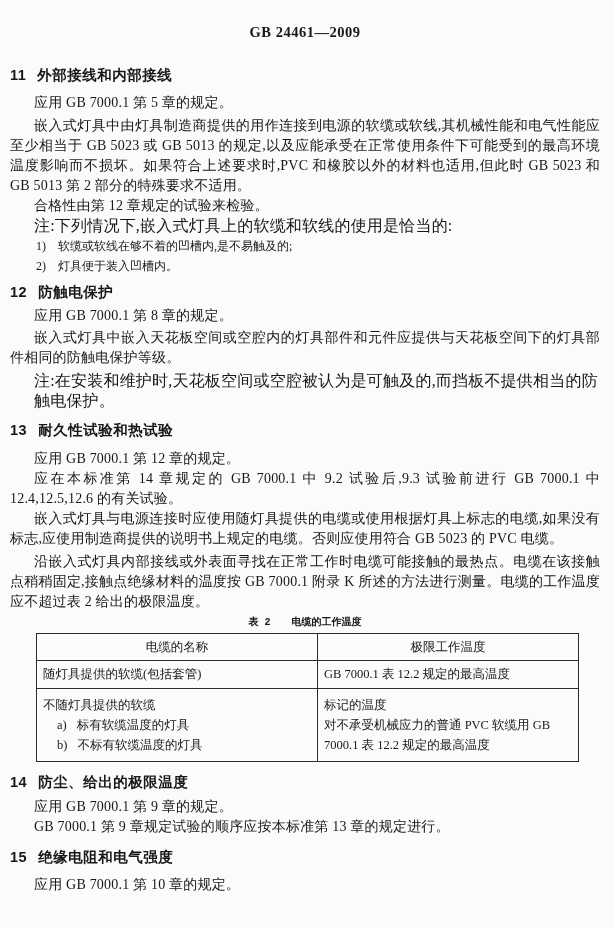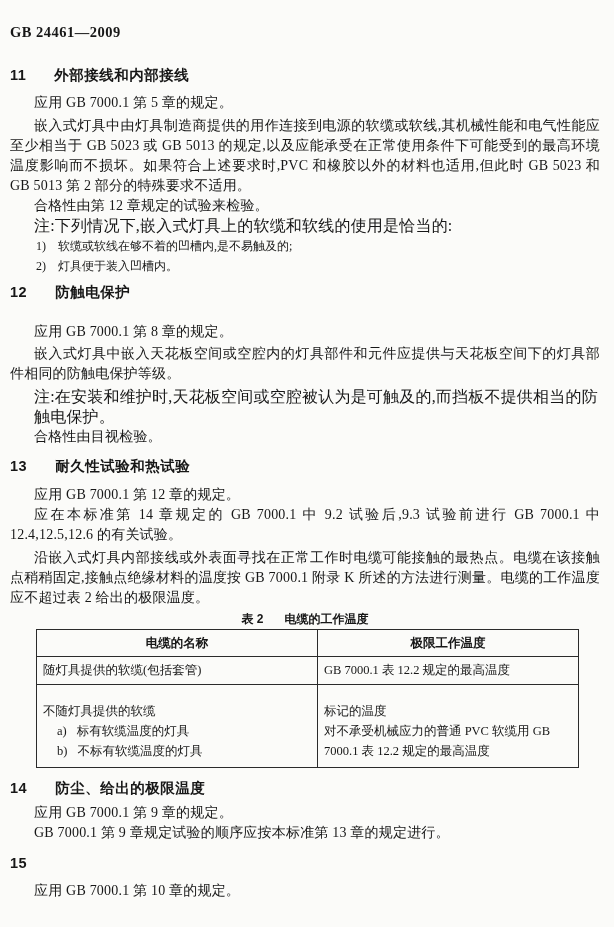--- a/index.html
+++ b/index.html
@@ -11,29 +11,29 @@
     font-size:14px;
   }
   .page {
     box-sizing:border-box;
     width:614px; height:927px;
     padding:24px 14px 0 10px;
     overflow:hidden;
     position:relative;
   }
   .hdr {
-    text-align:left;
+    text-align:center;
     font-weight:700;
     font-size:14.5px;
     line-height:16px;
     letter-spacing:0.5px;
   }
   h2.sec {
     display:flex;
-    gap:28px;
+    gap:11px;
     margin:0;
     font-family:"Liberation Sans","DejaVu Sans",sans-serif;
     font-size:14.5px;
     font-weight:700;
     line-height:20px;
     letter-spacing:0.5px;
   }
   p.body {
     margin:0;
     line-height:20px;
@@ -51,48 +51,48 @@
     display:flex;
     gap:12px;
     margin-left:26px;
     font-size:12px;
     line-height:20px;
   }
   .caption {
     display:flex;
     justify-content:center;
     gap:21px;
-    font-family:Liberation Sans, sans-serif;
+    font-family:Liberation Mono, monospace;
     font-weight:700;
-    font-size:12px;
+    font-size:10px;
     line-height:20px;
   }
   table.tbl {
     width:543px;
     margin-left:26px;
     border-collapse:collapse;
     font-size:12.5px;
     line-height:20px;
   }
   table.tbl, table.tbl th, table.tbl td {
     border:1px solid #2b2b2b;
   }
   table.tbl { border-width:1.5px; }
   table.tbl th {
-    font-weight:700;
+    font-weight:400;
     text-align:center;
     height:24px;
     padding:1px 4px;
   }
   table.tbl td {
     padding:3px 8px 4px 6px;
     vertical-align:middle;
   }
   table.tbl td.col1 { width:266px; }
-  table.tbl tr.r2 td { vertical-align:top; padding-top:16px; padding-bottom:6px; }
+  table.tbl tr.r2 td { vertical-align:top; padding-top:6px; padding-bottom:6px; }
   .cell-item { display:flex; gap:10px; margin-left:14px; }
 </style>
 </head>
 <body>
 
 <div class="page">
 
   <div class="hdr">GB 24461—2009</div>
 
   <h2 class="sec" style="margin-top:25px">
@@ -109,31 +109,31 @@
   </div>
   <div class="note-item">
     <span>2)</span>
     <span>灯具便于装入凹槽内。</span>
   </div>
 
   <h2 class="sec" style="margin-top:6px">
     <span>12</span>
     <span>防触电保护</span>
   </h2>
-  <p class="body" style="margin-top:20px">应用 GB 7000.1 第 8 章的规定。</p>
+  <p class="body" style="margin-top:4px">应用 GB 7000.1 第 8 章的规定。</p>
   <p class="body" style="margin-top:2px">嵌入式灯具中嵌入天花板空间或空腔内的灯具部件和元件应提供与天花板空间下的灯具部件相同的防触电保护等级。</p>
   <div class="note" style="margin-top:3px">注:在安装和维护时,天花板空间或空腔被认为是可触及的,而挡板不提供相当的防触电保护。</div>
-  <p class="body">合格性由目视检验。</p>
 
   <h2 class="sec" style="margin-top:9px">
     <span>13</span>
     <span>耐久性试验和热试验</span>
   </h2>
   <p class="body" style="margin-top:9px">应用 GB 7000.1 第 12 章的规定。</p>
   <p class="body">应在本标准第 14 章规定的 GB 7000.1 中 9.2 试验后,9.3 试验前进行 GB 7000.1 中 12.4,12.5,12.6 的有关试验。</p>
+  <p class="body">嵌入式灯具与电源连接时应使用随灯具提供的电缆或使用根据灯具上标志的电缆,如果没有标志,应使用制造商提供的说明书上规定的电缆。否则应使用符合 GB 5023 的 PVC 电缆。</p>
   <p class="body" style="margin-top:3px">沿嵌入式灯具内部接线或外表面寻找在正常工作时电缆可能接触的最热点。电缆在该接触点稍稍固定,接触点绝缘材料的温度按 GB 7000.1 附录 K 所述的方法进行测量。电缆的工作温度应不超过表 2 给出的极限温度。</p>
 
   <div class="caption" style="margin-top:1px">
     <span>表 2</span>
     <span>电缆的工作温度</span>
   </div>
   <table class="tbl">
     <thead>
       <tr>
         <th class="col1">电缆的名称</th>
@@ -167,16 +167,17 @@
 
   <h2 class="sec" style="margin-top:10px">
     <span>14</span>
     <span>防尘、给出的极限温度</span>
   </h2>
   <p class="body" style="margin-top:5px">应用 GB 7000.1 第 9 章的规定。</p>
   <p class="body">GB 7000.1 第 9 章规定试验的顺序应按本标准第 13 章的规定进行。</p>
 
   <h2 class="sec" style="margin-top:10px">
     <span>15</span>
+    <span>绝缘电阻和电气强度</span>
   </h2>
   <p class="body" style="margin-top:8px">应用 GB 7000.1 第 10 章的规定。</p>
 
 </div>
 
 </body></html>

